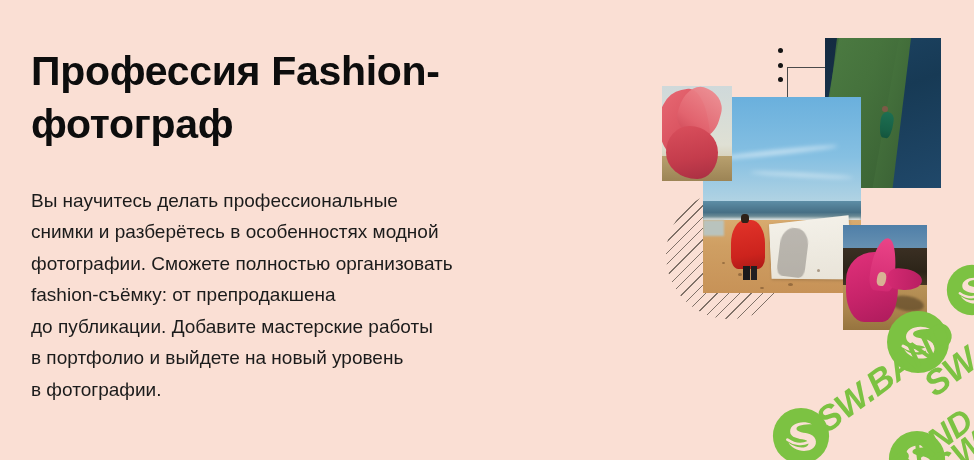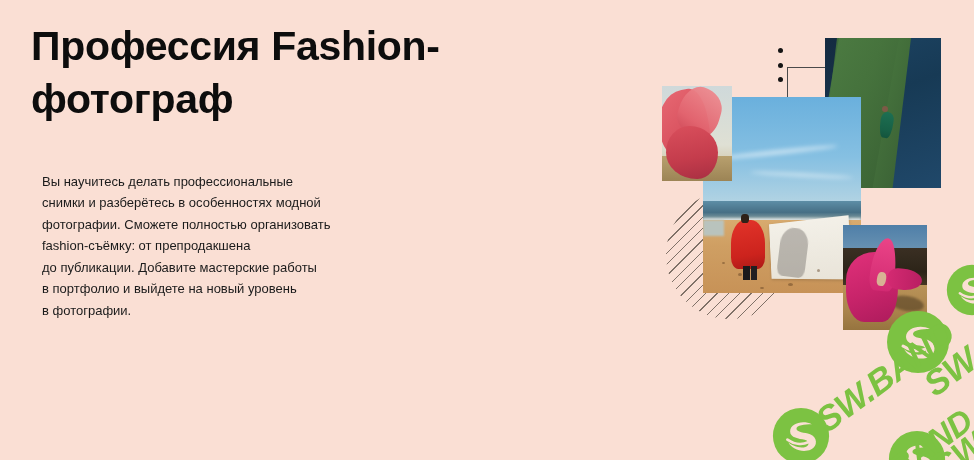--- a/index.html
+++ b/index.html
@@ -17,40 +17,40 @@
     width: 974px;
     height: 460px;
     background: #FADFD4;
     overflow: hidden;
   }
 
   
   .text-col {
     position: absolute;
     left: 31px;
-    top: 20px;
+    top: 45px;
     width: 600px;
     z-index: 5;
   }
   .headline {
     margin: 0;
     font-family: "Liberation Sans", sans-serif;
     font-weight: bold;
     font-size: 41px;
     line-height: 1.30;
     letter-spacing: -0.3px;
     color: #0d0d0d;
     white-space: pre-line;
   }
   .subcopy {
-    margin: 11px;
+    margin: 0;
     padding-top: 33px;
     font-family: "Liberation Sans", sans-serif;
     font-weight: normal;
-    font-size: 13px;
+    font-size: 19px;
     line-height: 1.66;
     color: #1b1b1b;
     white-space: pre-line;
   }
 
   
   .collage {
     position: absolute;
     left: 640px;
     top: 0px;

